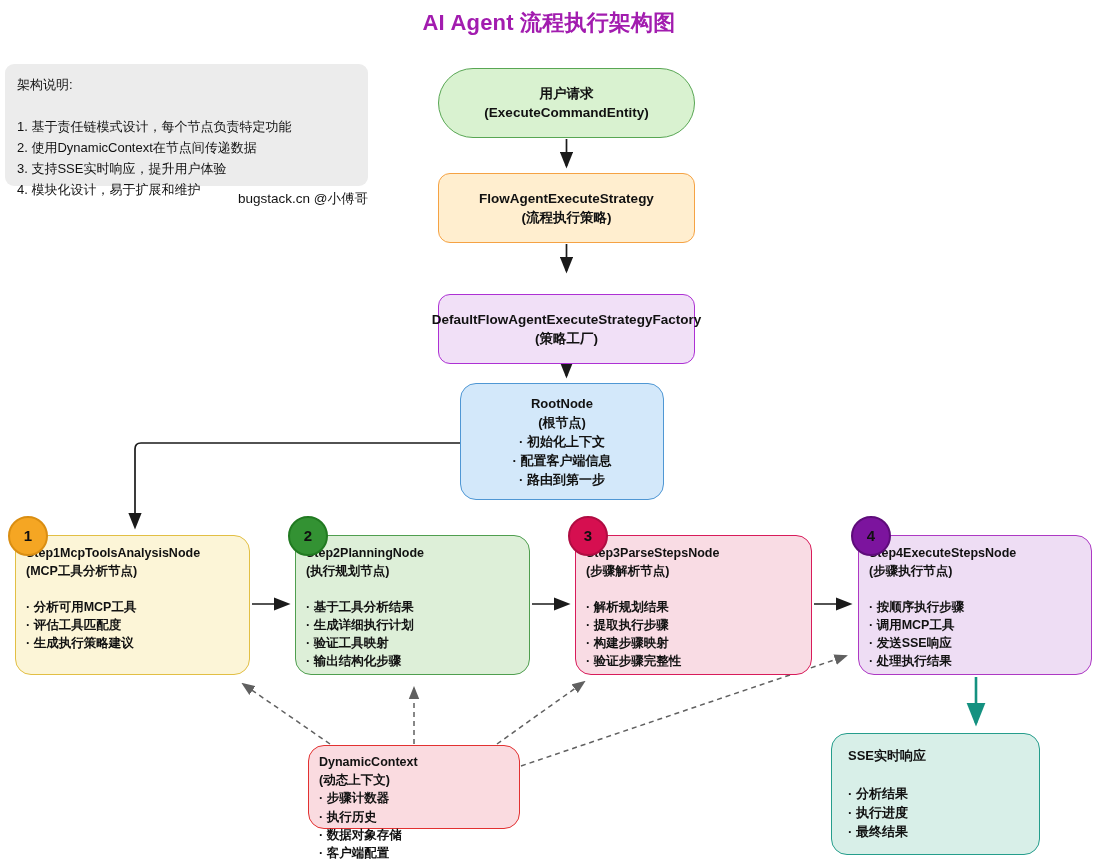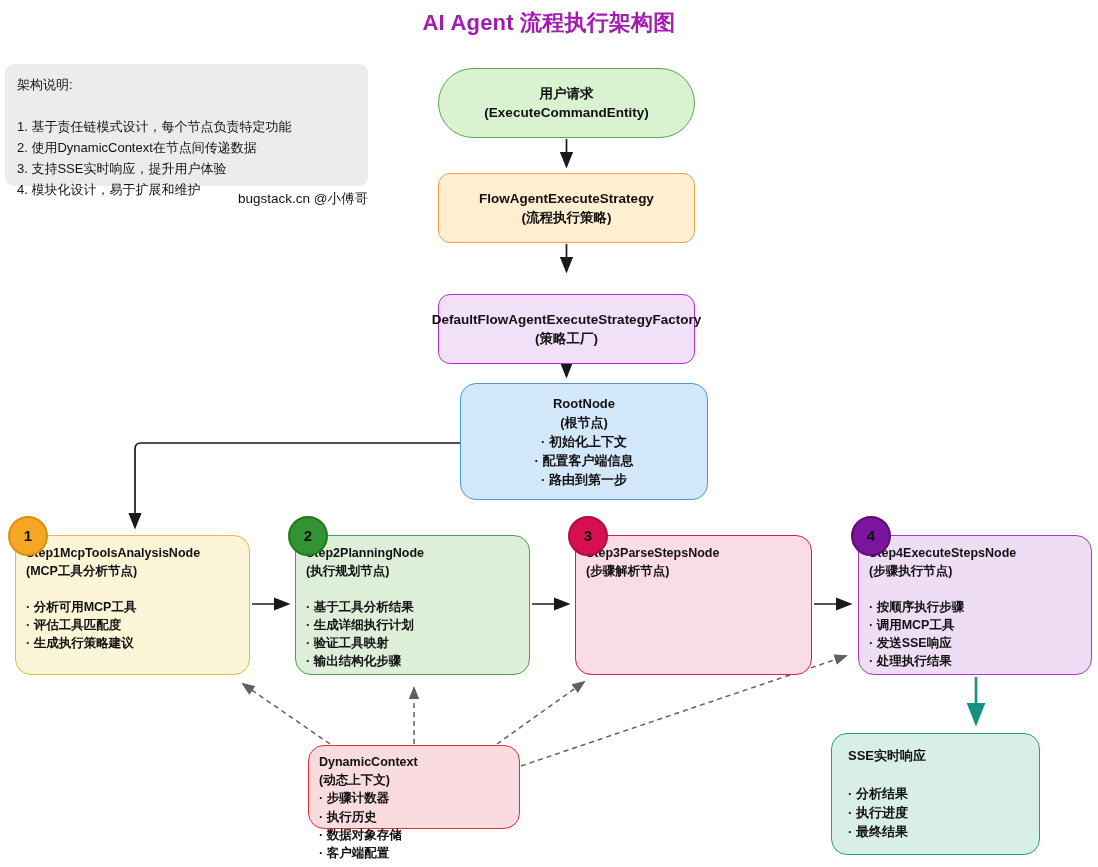--- a/index.html
+++ b/index.html
@@ -28,21 +28,21 @@
     left:438px;width:257px;height:70px;border-radius:12px;
     display:flex;flex-direction:column;align-items:center;justify-content:center;
     font-size:13.5px;font-weight:bold;line-height:19px;text-align:center;
   }
   .chain div{white-space:nowrap;}
   .stadium{border-radius:35px;background:#d9f2d0;border:1.6px solid #58a653;}
   .strategy{background:#ffeecf;border:1.6px solid #f5a243;}
   .factory{background:#f1e0f7;border:1.6px solid #ad31d4;}
 
   .root-node{
-    left:460px;top:383px;width:248px;height:117px;border-radius:16px;
+    left:460px;top:383px;width:204px;height:117px;border-radius:16px;
     background:#d3e8fa;border:1.6px solid #4f97d4;
     display:flex;flex-direction:column;align-items:center;justify-content:center;
     font-size:13px;font-weight:bold;line-height:19px;text-align:center;
   }
   .root-node .bullet::before{content:"· ";}
 
   .step{
     top:535px;width:235px;height:140px;border-radius:16px;
     padding:8px 10px;font-size:12.5px;font-weight:bold;line-height:18px;
   }
@@ -165,20 +165,26 @@
       <li>生成详细执行计划</li>
       <li>验证工具映射</li>
       <li>输出结构化步骤</li>
     </ul>
   </div>
 
   <div class="node step step3">
     <div class="badge">3</div>
     <div class="ttl">Step3ParseStepsNode</div>
     <div class="sub">(步骤解析节点)</div>
+    <ul>
+      <li>解析规划结果</li>
+      <li>提取执行步骤</li>
+      <li>构建步骤映射</li>
+      <li>验证步骤完整性</li>
+    </ul>
   </div>
 
   <div class="node step step4">
     <div class="badge">4</div>
     <div class="ttl">Step4ExecuteStepsNode</div>
     <div class="sub">(步骤执行节点)</div>
     <ul>
       <li>按顺序执行步骤</li>
       <li>调用MCP工具</li>
       <li>发送SSE响应</li>

